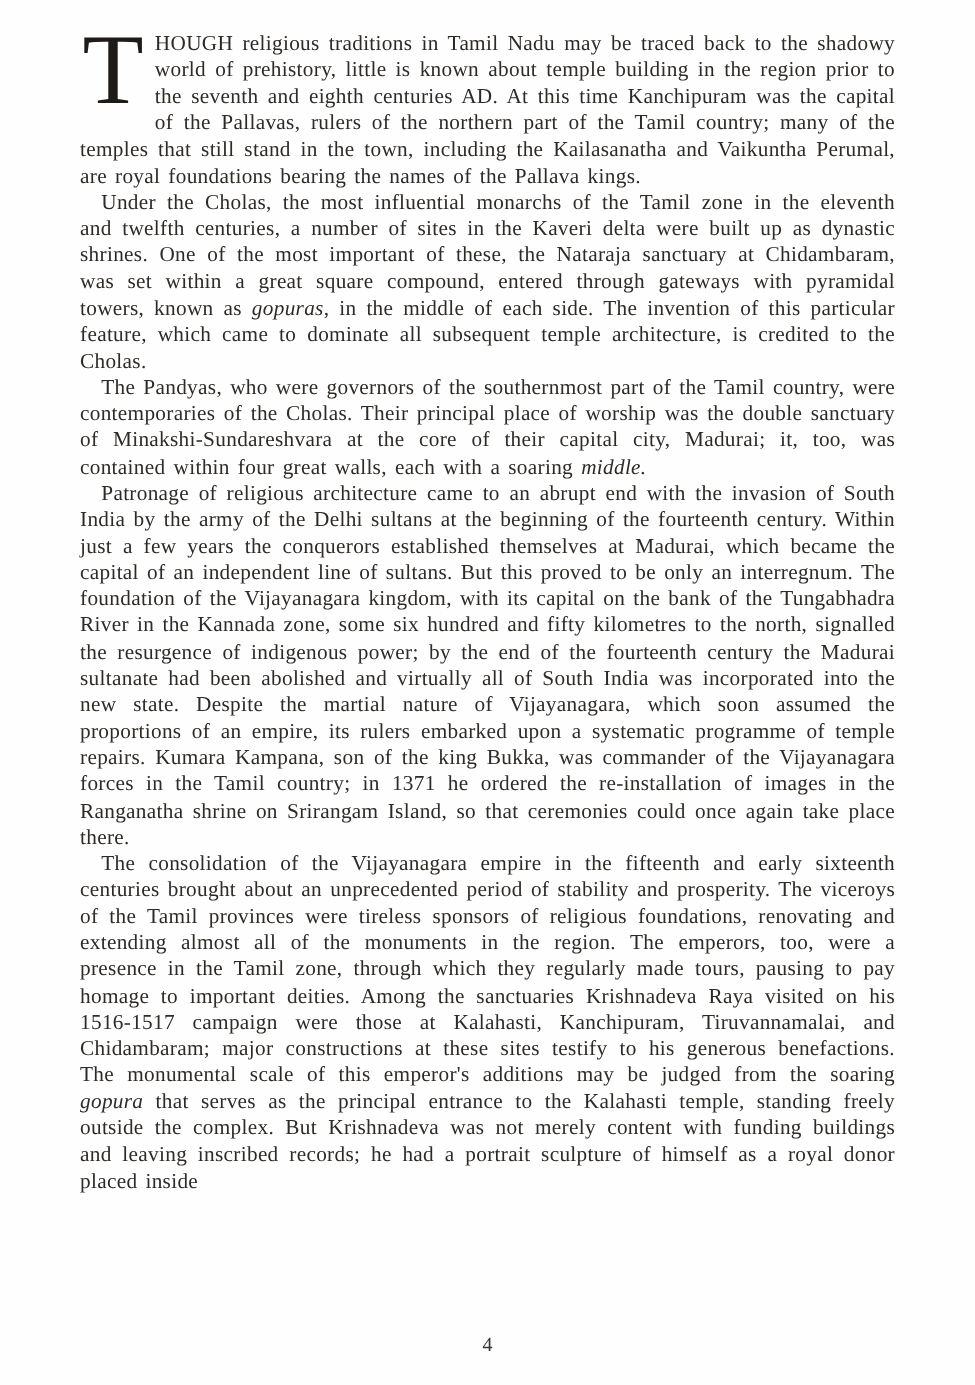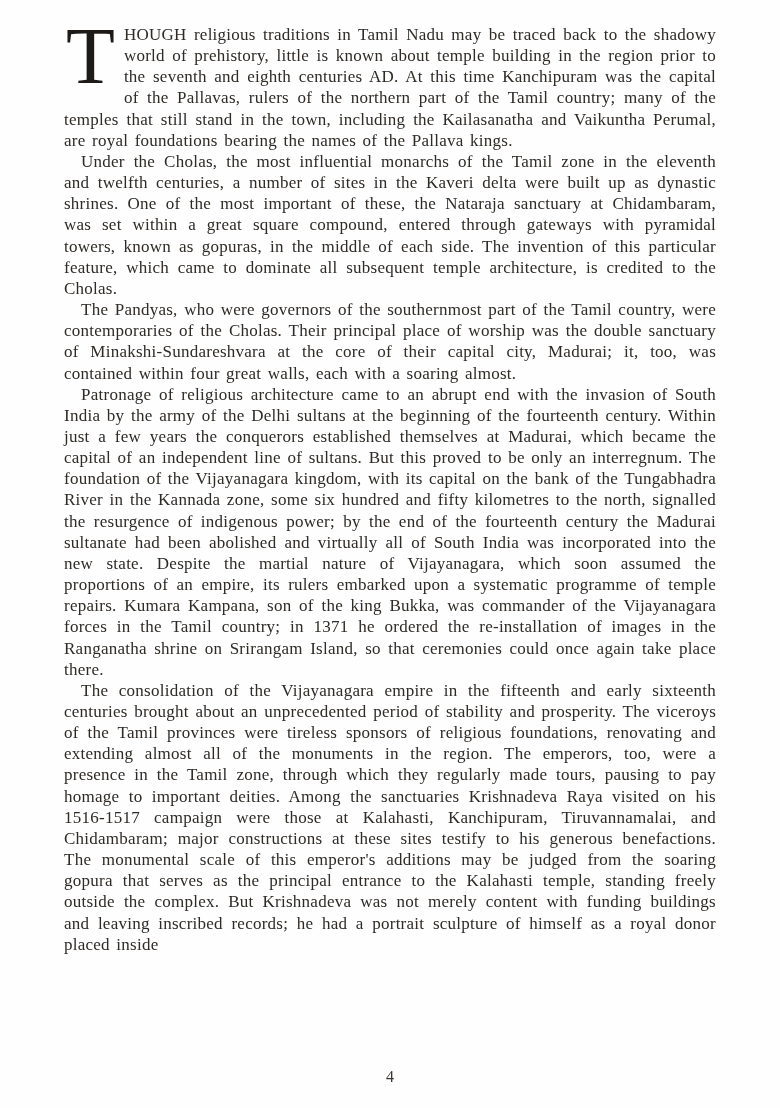--- a/index.html
+++ b/index.html
@@ -42,36 +42,37 @@
   .drop-cap {
     float: left;
     font-size: 80px;
     line-height: 64px;
     height: 64px;
     margin: 0 9px 0 2px;
     letter-spacing: 0;
     color: #1d1a17;
   }
   .em {
+    font-style: italic;
   }
   .page-number {
     position: absolute;
     left: 0;
     top: 1068px;
     width: 780px;
     text-align: center;
     font-size: 16px;
     color: #3a3631;
   }
 </style>
 </head>
 <body>
 
 <div class="page">
   <div class="text-block">
       <p><span class="drop-cap">T</span><span>HOUGH religious traditions in Tamil Nadu may be traced back to the shadowy world of prehistory, little is known about temple building in the region prior to the seventh and eighth centuries AD. At this time Kanchipuram was the capital of the Pallavas, rulers of the northern part of the Tamil country; many of the temples that still stand in the town, including the Kailasanatha and Vaikuntha Perumal, are royal foundations bearing the names of the Pallava kings.</span></p>
       <p class="indent"><span>Under the Cholas, the most influential monarchs of the Tamil zone in the eleventh and twelfth centuries, a number of sites in the Kaveri delta were built up as dynastic shrines. One of the most important of these, the Nataraja sanctuary at Chidambaram, was set within a great square compound, entered through gateways with pyramidal towers, known as </span><span class="em">gopuras,</span><span> in the middle of each side. The invention of this particular feature, which came to dominate all subsequent temple architecture, is credited to the Cholas.</span></p>
-      <p class="indent"><span>The Pandyas, who were governors of the southernmost part of the Tamil country, were contemporaries of the Cholas. Their principal place of worship was the double sanctuary of Minakshi-Sundareshvara at the core of their capital city, Madurai; it, too, was contained within four great walls, each with a soaring </span><span class="em">almost.</span></p>
+      <p class="indent"><span>The Pandyas, who were governors of the southernmost part of the Tamil country, were contemporaries of the Cholas. Their principal place of worship was the double sanctuary of Minakshi-Sundareshvara at the core of their capital city, Madurai; it, too, was contained within four great walls, each with a soaring </span><span class="em">middle.</span></p>
       <p class="indent"><span>Patronage of religious architecture came to an abrupt end with the invasion of South India by the army of the Delhi sultans at the beginning of the fourteenth century. Within just a few years the conquerors established themselves at Madurai, which became the capital of an independent line of sultans. But this proved to be only an interregnum. The foundation of the Vijayanagara kingdom, with its capital on the bank of the Tungabhadra River in the Kannada zone, some six hundred and fifty kilometres to the north, signalled the resurgence of indigenous power; by the end of the fourteenth century the Madurai sultanate had been abolished and virtually all of South India was incorporated into the new state. Despite the martial nature of Vijayanagara, which soon assumed the proportions of an empire, its rulers embarked upon a systematic programme of temple repairs. Kumara Kampana, son of the king Bukka, was commander of the Vijayanagara forces in the Tamil country; in 1371 he ordered the re-installation of images in the Ranganatha shrine on Srirangam Island, so that ceremonies could once again take place there.</span></p>
       <p class="indent"><span>The consolidation of the Vijayanagara empire in the fifteenth and early sixteenth centuries brought about an unprecedented period of stability and prosperity. The viceroys of the Tamil provinces were tireless sponsors of religious foundations, renovating and extending almost all of the monuments in the region. The emperors, too, were a presence in the Tamil zone, through which they regularly made tours, pausing to pay homage to important deities. Among the sanctuaries Krishnadeva Raya visited on his 1516-1517 campaign were those at Kalahasti, Kanchipuram, Tiruvannamalai, and Chidambaram; major constructions at these sites testify to his generous benefactions. The monumental scale of this emperor's additions may be judged from the soaring </span><span class="em">gopura</span><span> that serves as the principal entrance to the Kalahasti temple, standing freely outside the complex. But Krishnadeva was not merely content with funding buildings and leaving inscribed records; he had a portrait sculpture of himself as a royal donor placed inside</span></p>
     </div>
   <div class="page-number">4</div>
 </div>
 
 </body></html>

